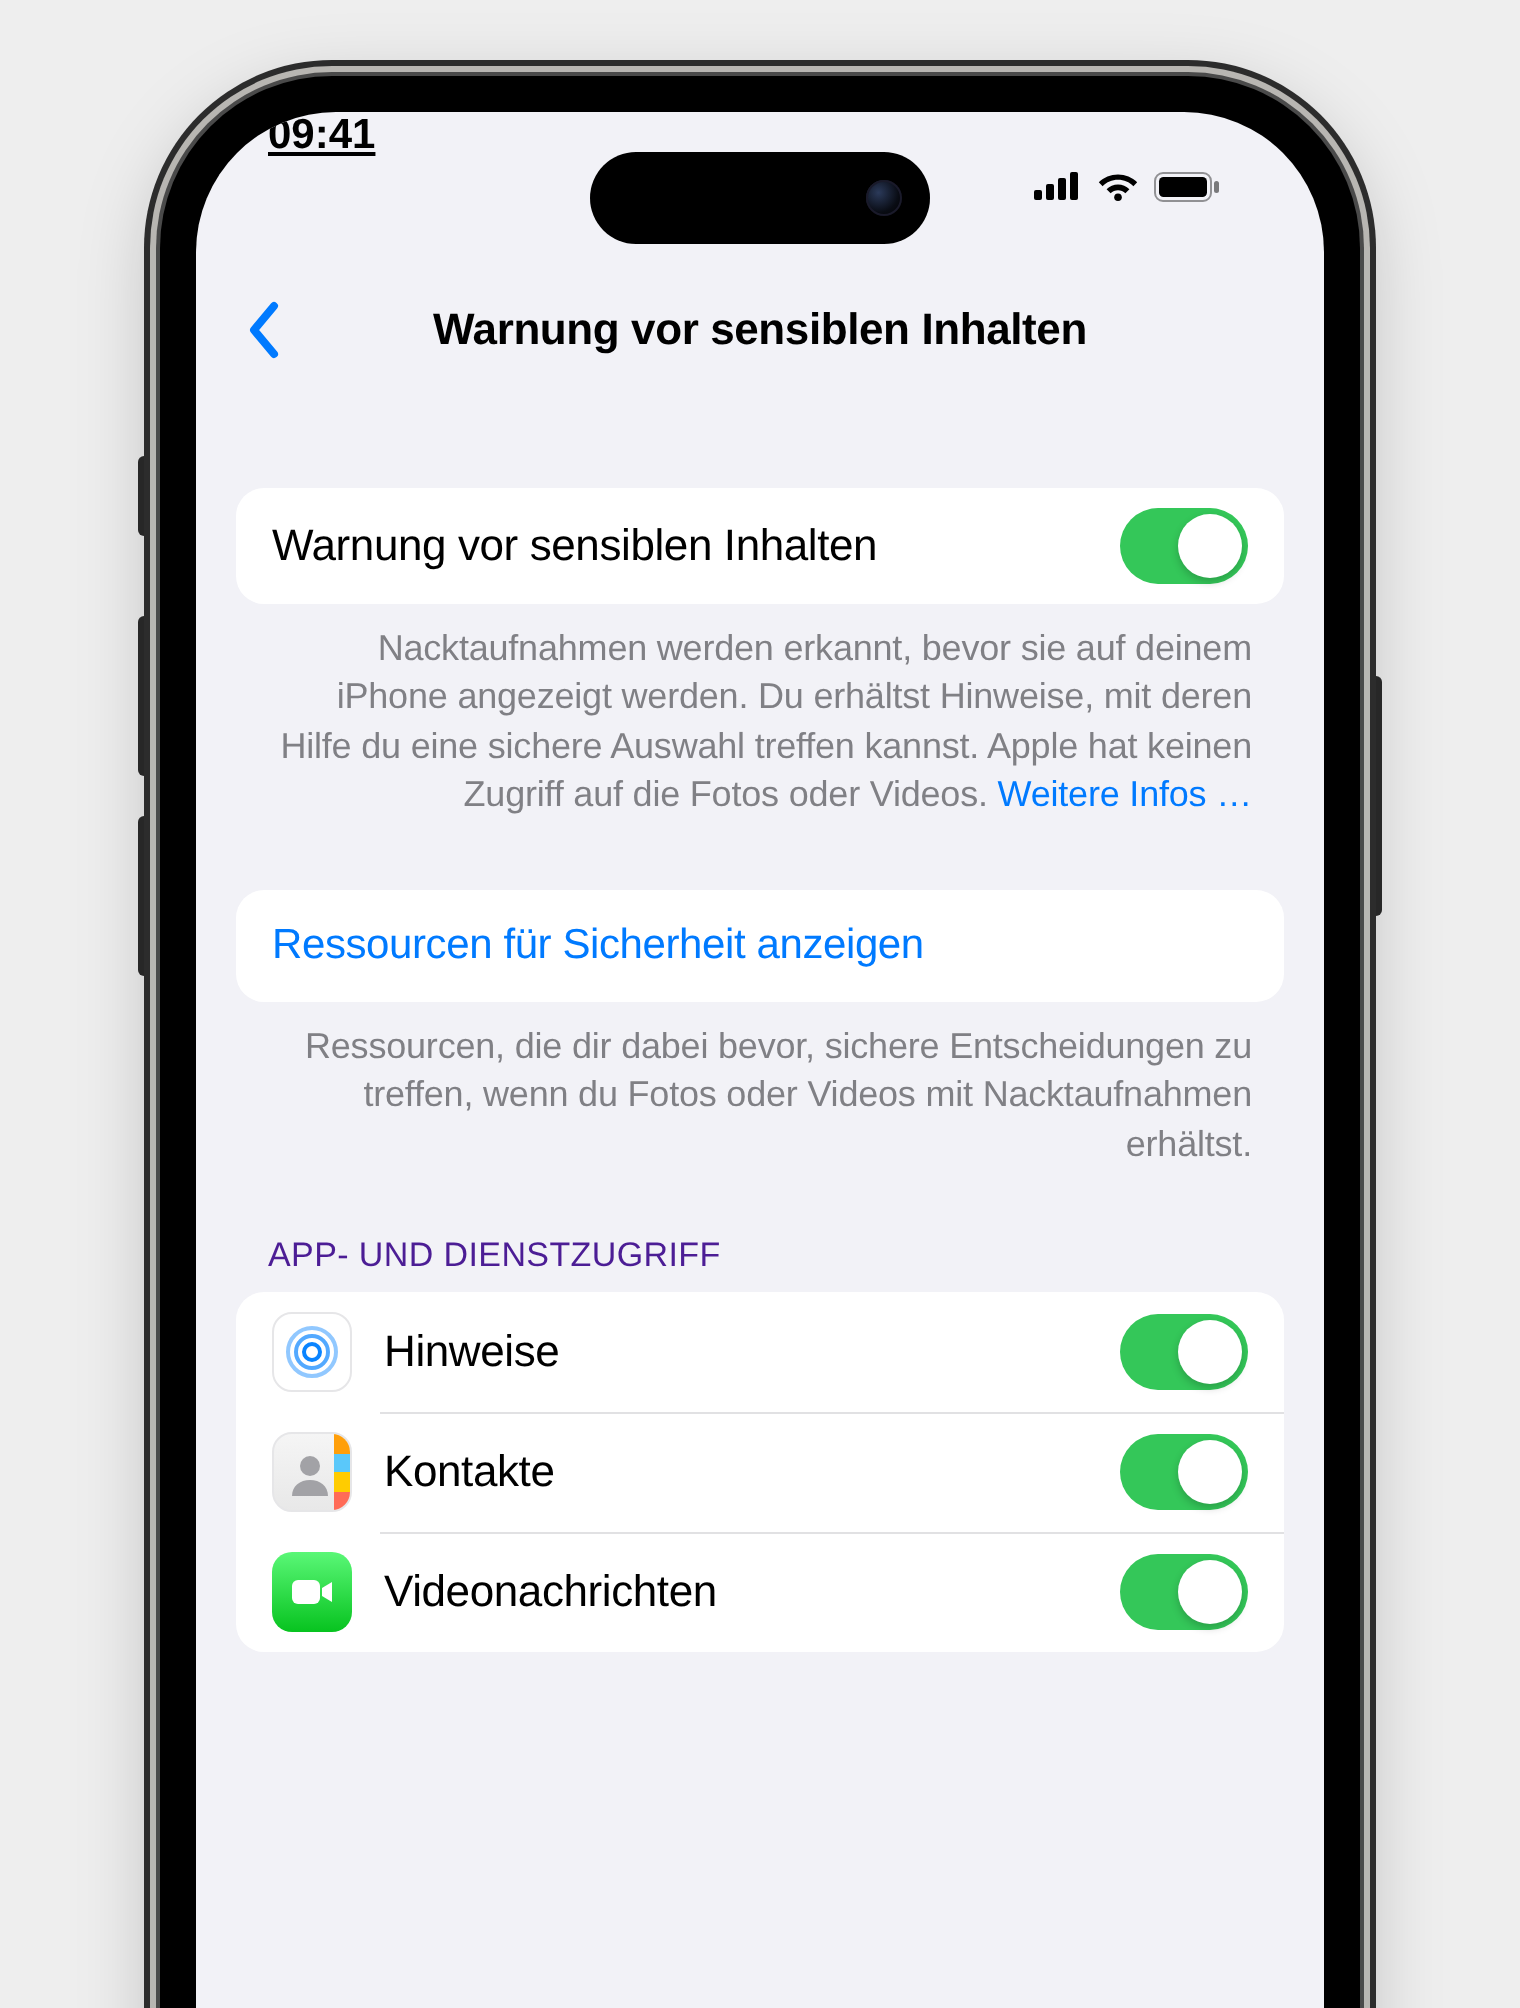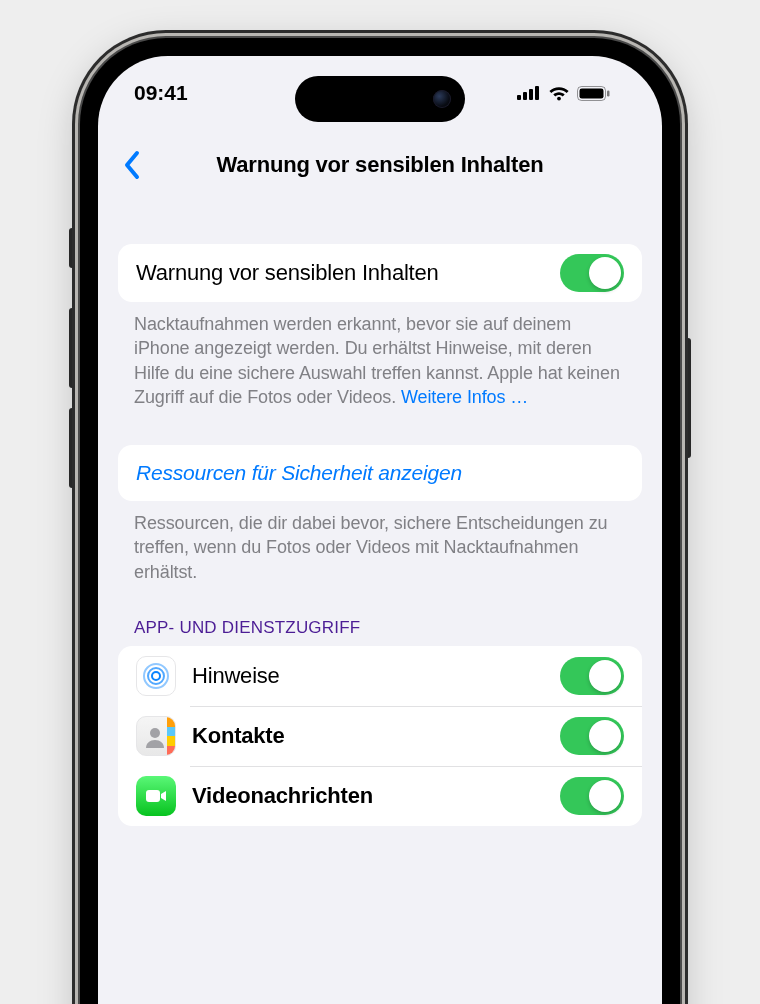--- a/index.html
+++ b/index.html
@@ -70,22 +70,22 @@
     box-shadow: inset 0 0 0 1px #1a1a2a;
   }
 
   
   .statusbar {
     position: absolute;
     top: 0; left: 0; right: 16px;
     height: 74px;
     padding: 0 36px;
     display: flex;
-    align-items: center;
     justify-content: space-between;
+    text-decoration: underline;
   }
   .status-time {
     font-size: 21px;
     font-weight: 600;
     color: #000;
     width: 120px;
   }
   .status-right {
     display: flex; align-items: center; gap: 7px;
   }
@@ -130,45 +130,45 @@
   }
   .row {
     display: flex;
     align-items: center;
     min-height: 56px;
     padding: 10px 18px;
     gap: 16px;
   }
   .row + .row {
     position: relative;
-    font-weight: bold;
   }
   .row.indented-sep::before {
     content: "";
     position: absolute;
     top: 0; right: 0;
     left: 72px;
     border-top: 1px solid #e1e1e3;
   }
   .row .label {
     flex: 1;
     font-size: 22px;
     color: #000;
     letter-spacing: -0.2px;
   }
   .footer {
     margin: 10px 36px 0 36px;
     font-size: 18px;
     line-height: 1.35;
     color: #808085;
     letter-spacing: -0.1px;
+    text-align: right;
   }
   .footer a { color: #007aff; text-decoration: none; }
 
-  .link-row .label { color: #007aff; font-size: 21px; font-style: italic; }
+  .link-row .label { color: #007aff; font-size: 21px; }
 
   .header-text {
     margin: 34px 36px 8px 36px;
     font-size: 17px;
     color: #4c1d95;
     letter-spacing: 0.2px;
   }
 
   
   .toggle {

